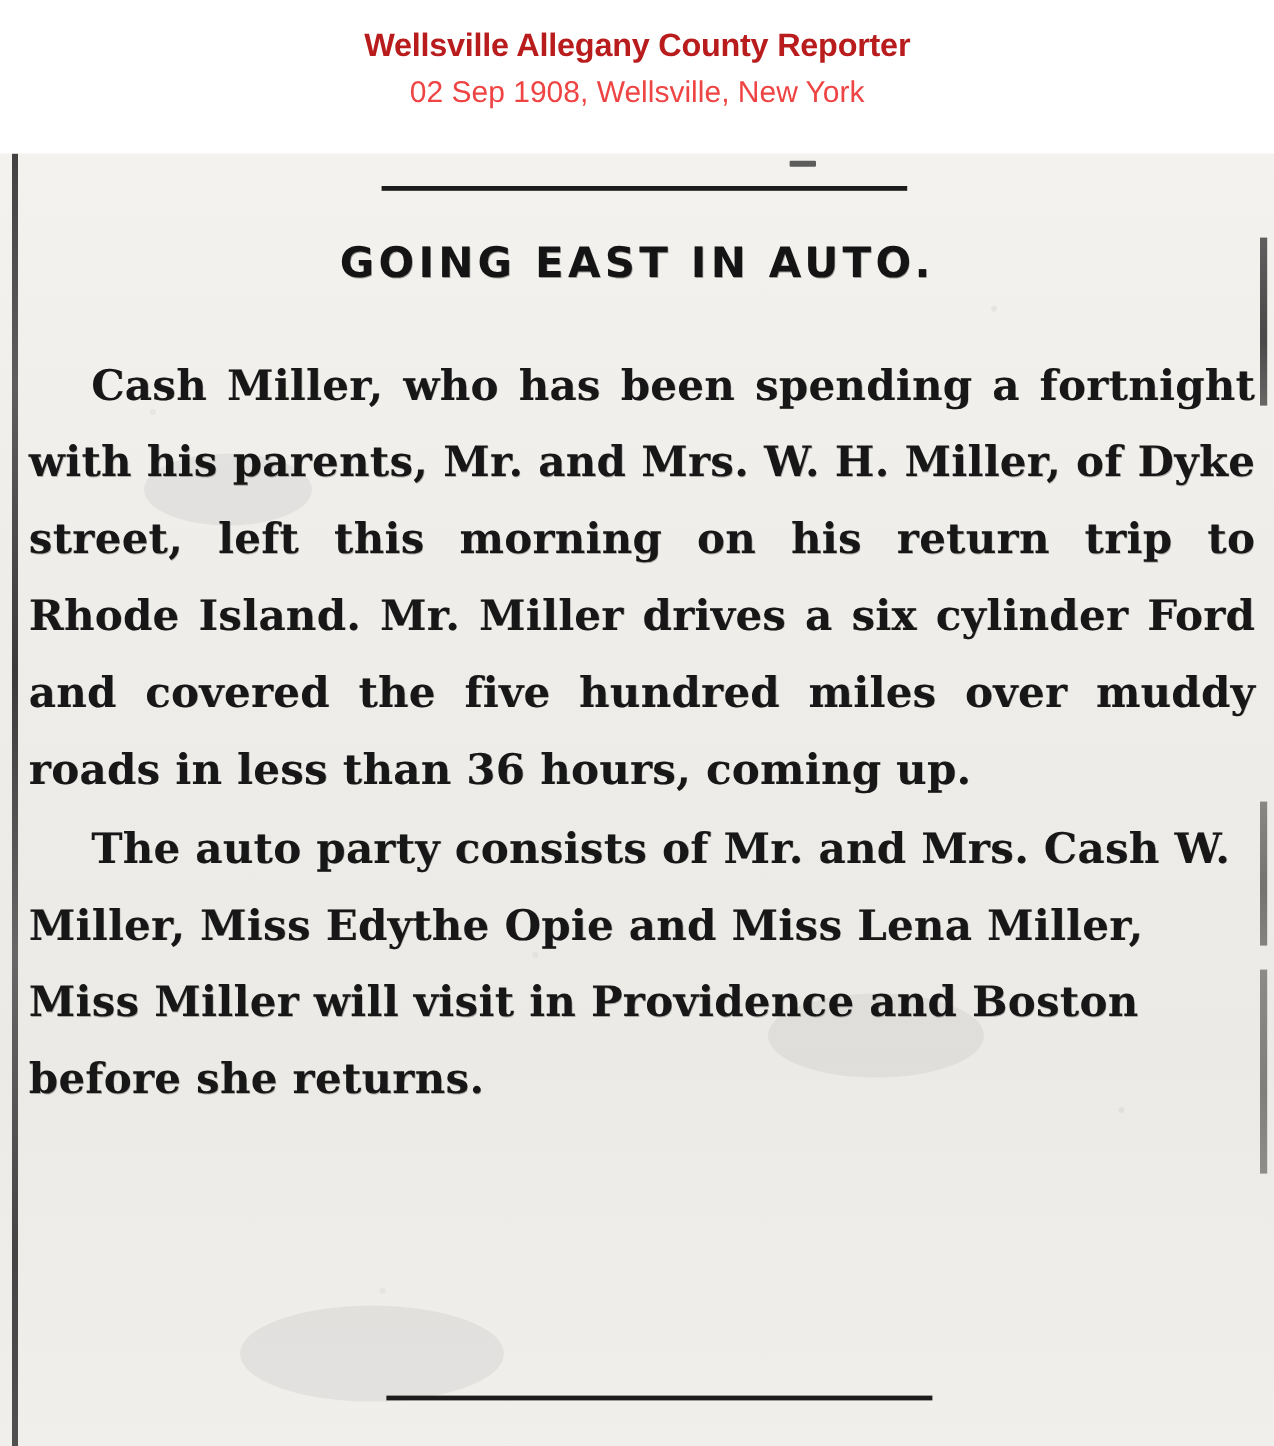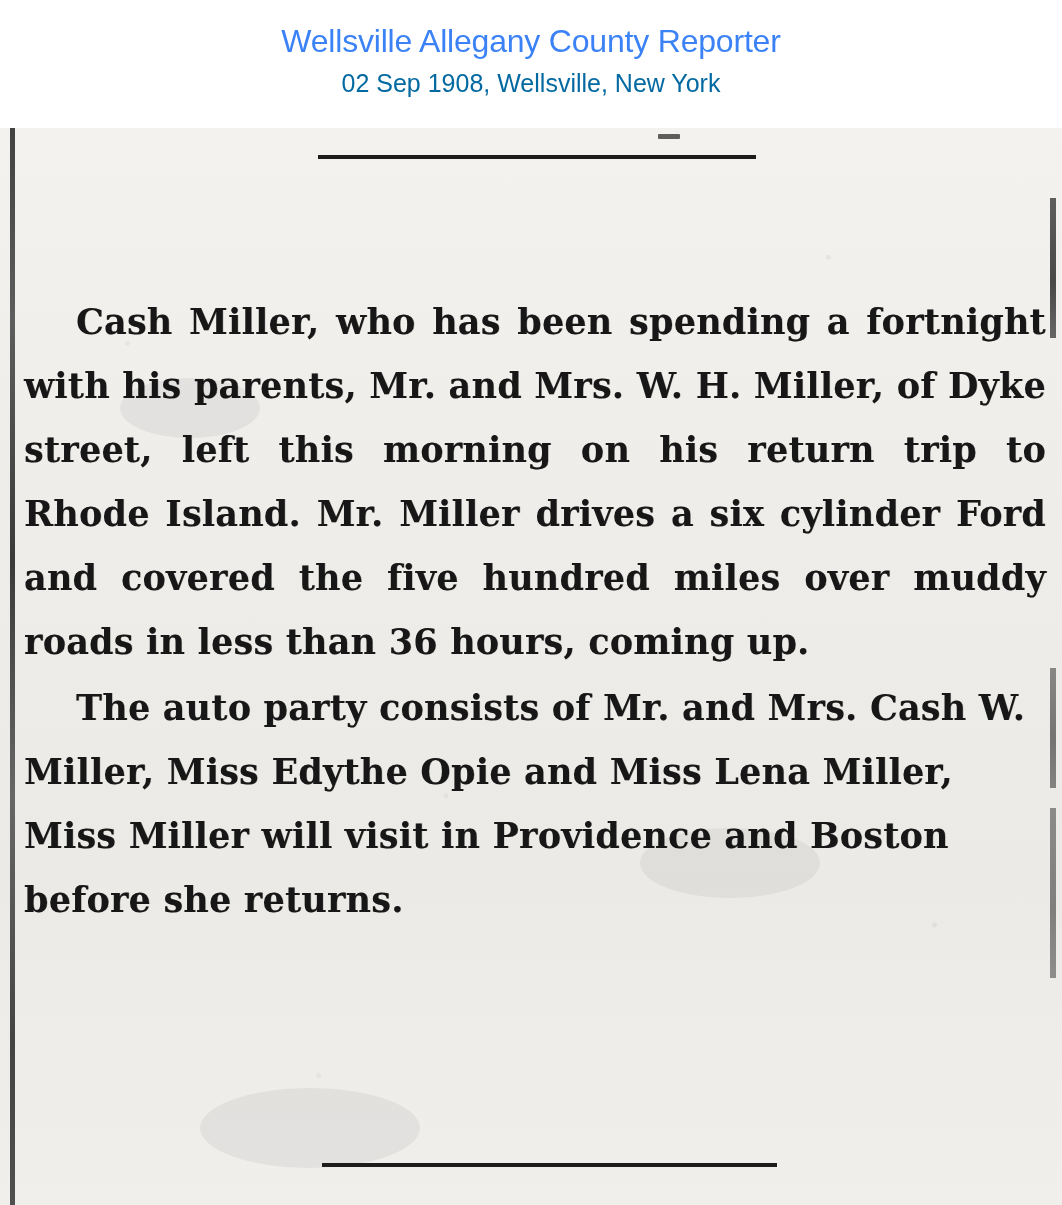--- a/index.html
+++ b/index.html
@@ -18,31 +18,31 @@
     height: 1205px;
     position: relative;
     background: #ffffff;
   }
   .header {
     padding-top: 22px;
     text-align: center;
   }
   .pub-title {
     font-family: "Liberation Sans", sans-serif;
-    font-size: 32px;
-    font-weight: normal;
-    color: #3b82f6;
+    font-size: 27px;
+    font-weight: bold;
+    color: #b91c1c;
     letter-spacing: -0.2px;
     line-height: 1.2;
   }
   .pub-sub {
     font-family: "Liberation Sans", sans-serif;
     font-size: 25px;
     font-weight: normal;
-    color: #0369a1;
+    color: #ef4444;
     margin-top: 8px;
     line-height: 1.2;
   }
   
   .clipping {
     position: absolute;
     top: 128px;
     left: 0;
     width: 1062px;
     height: 1077px;
@@ -185,20 +185,21 @@
     <div class="scan-noise"></div>
 
     <div class="col-rule-left"></div>
     <div class="col-rule-right"></div>
     <div class="col-rule-right2"></div>
     <div class="col-rule-right3"></div>
 
     <div class="tick"></div>
     <div class="divider top"></div>
 
+    <div class="headline">GOING EAST IN AUTO.</div>
 
     <div class="article">
       <p class="para"><span class="indent"></span><span>Cash Miller, who has been spending a fortnight with his parents, Mr. and Mrs. W. H. Miller, of Dyke street, left this morning on his return trip to Rhode Island.   Mr. Miller drives a six cylinder Ford and covered the five hundred miles over muddy roads in less than 36 hours, coming up.</span></p>
       <p class="para"><span class="indent"></span><span>The auto party consists of Mr. and Mrs. Cash W. Miller, Miss Edythe Opie and Miss Lena  Miller,   Miss Miller will visit in Providence and Boston before she returns.</span></p>
     </div>
 
     <div class="smudge" style="top:250px;left:120px;width:140px;height:60px;"></div>
     <div class="smudge" style="top:700px;left:640px;width:180px;height:70px;"></div>
     <div class="smudge" style="top:960px;left:200px;width:220px;height:80px;"></div>
 

